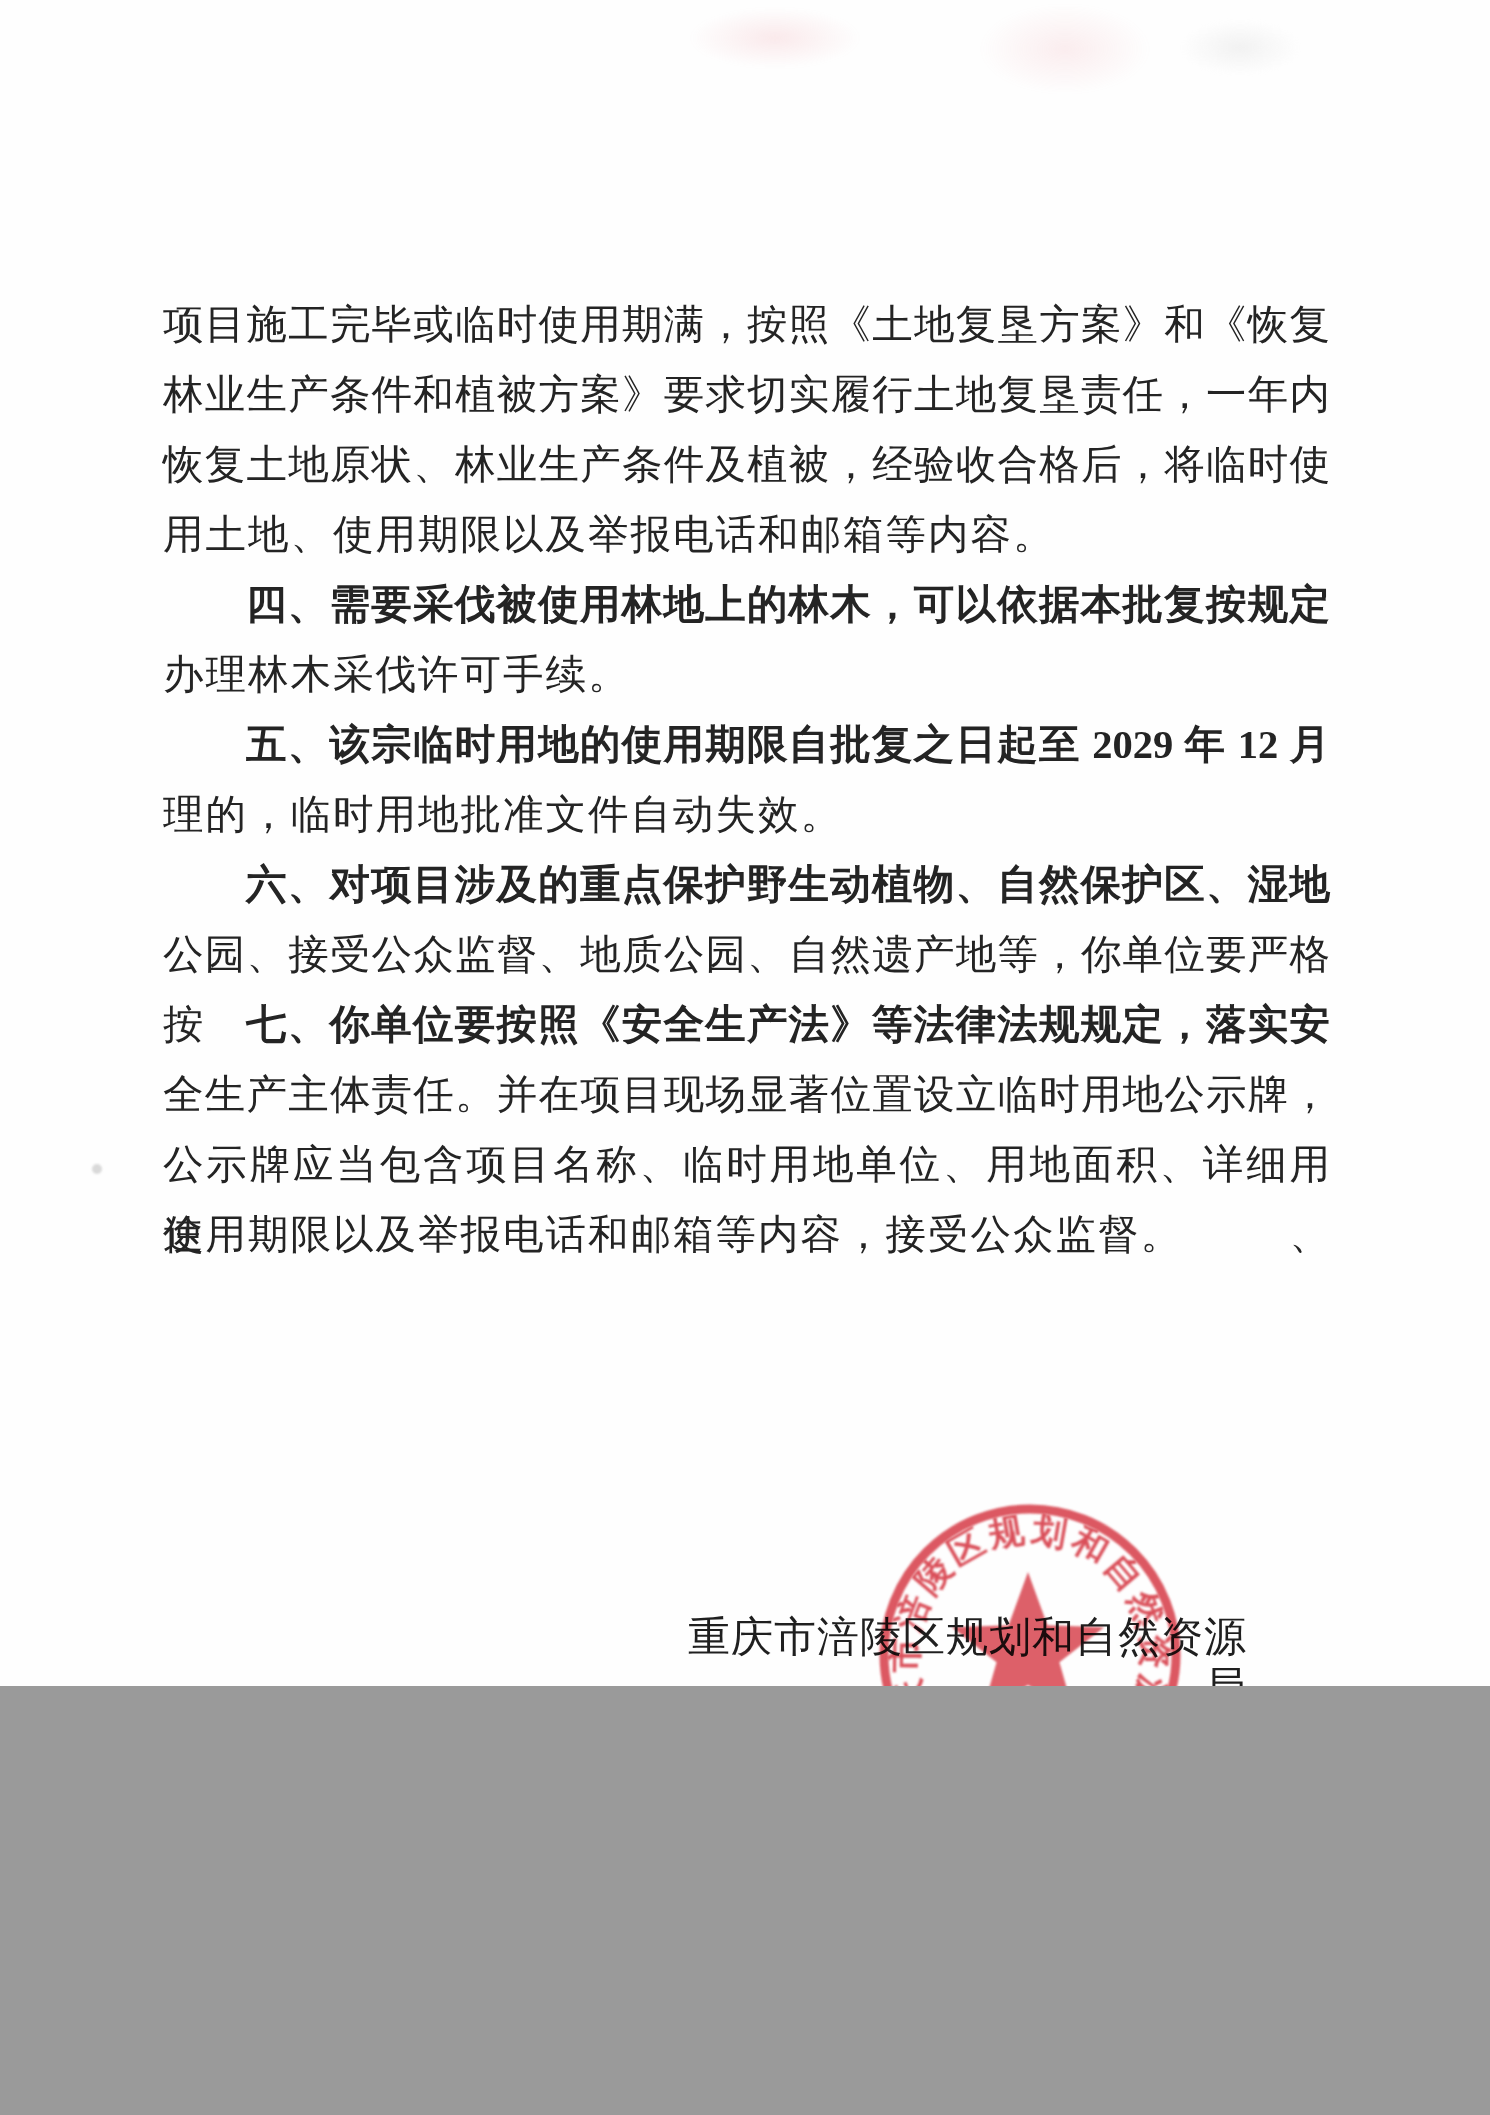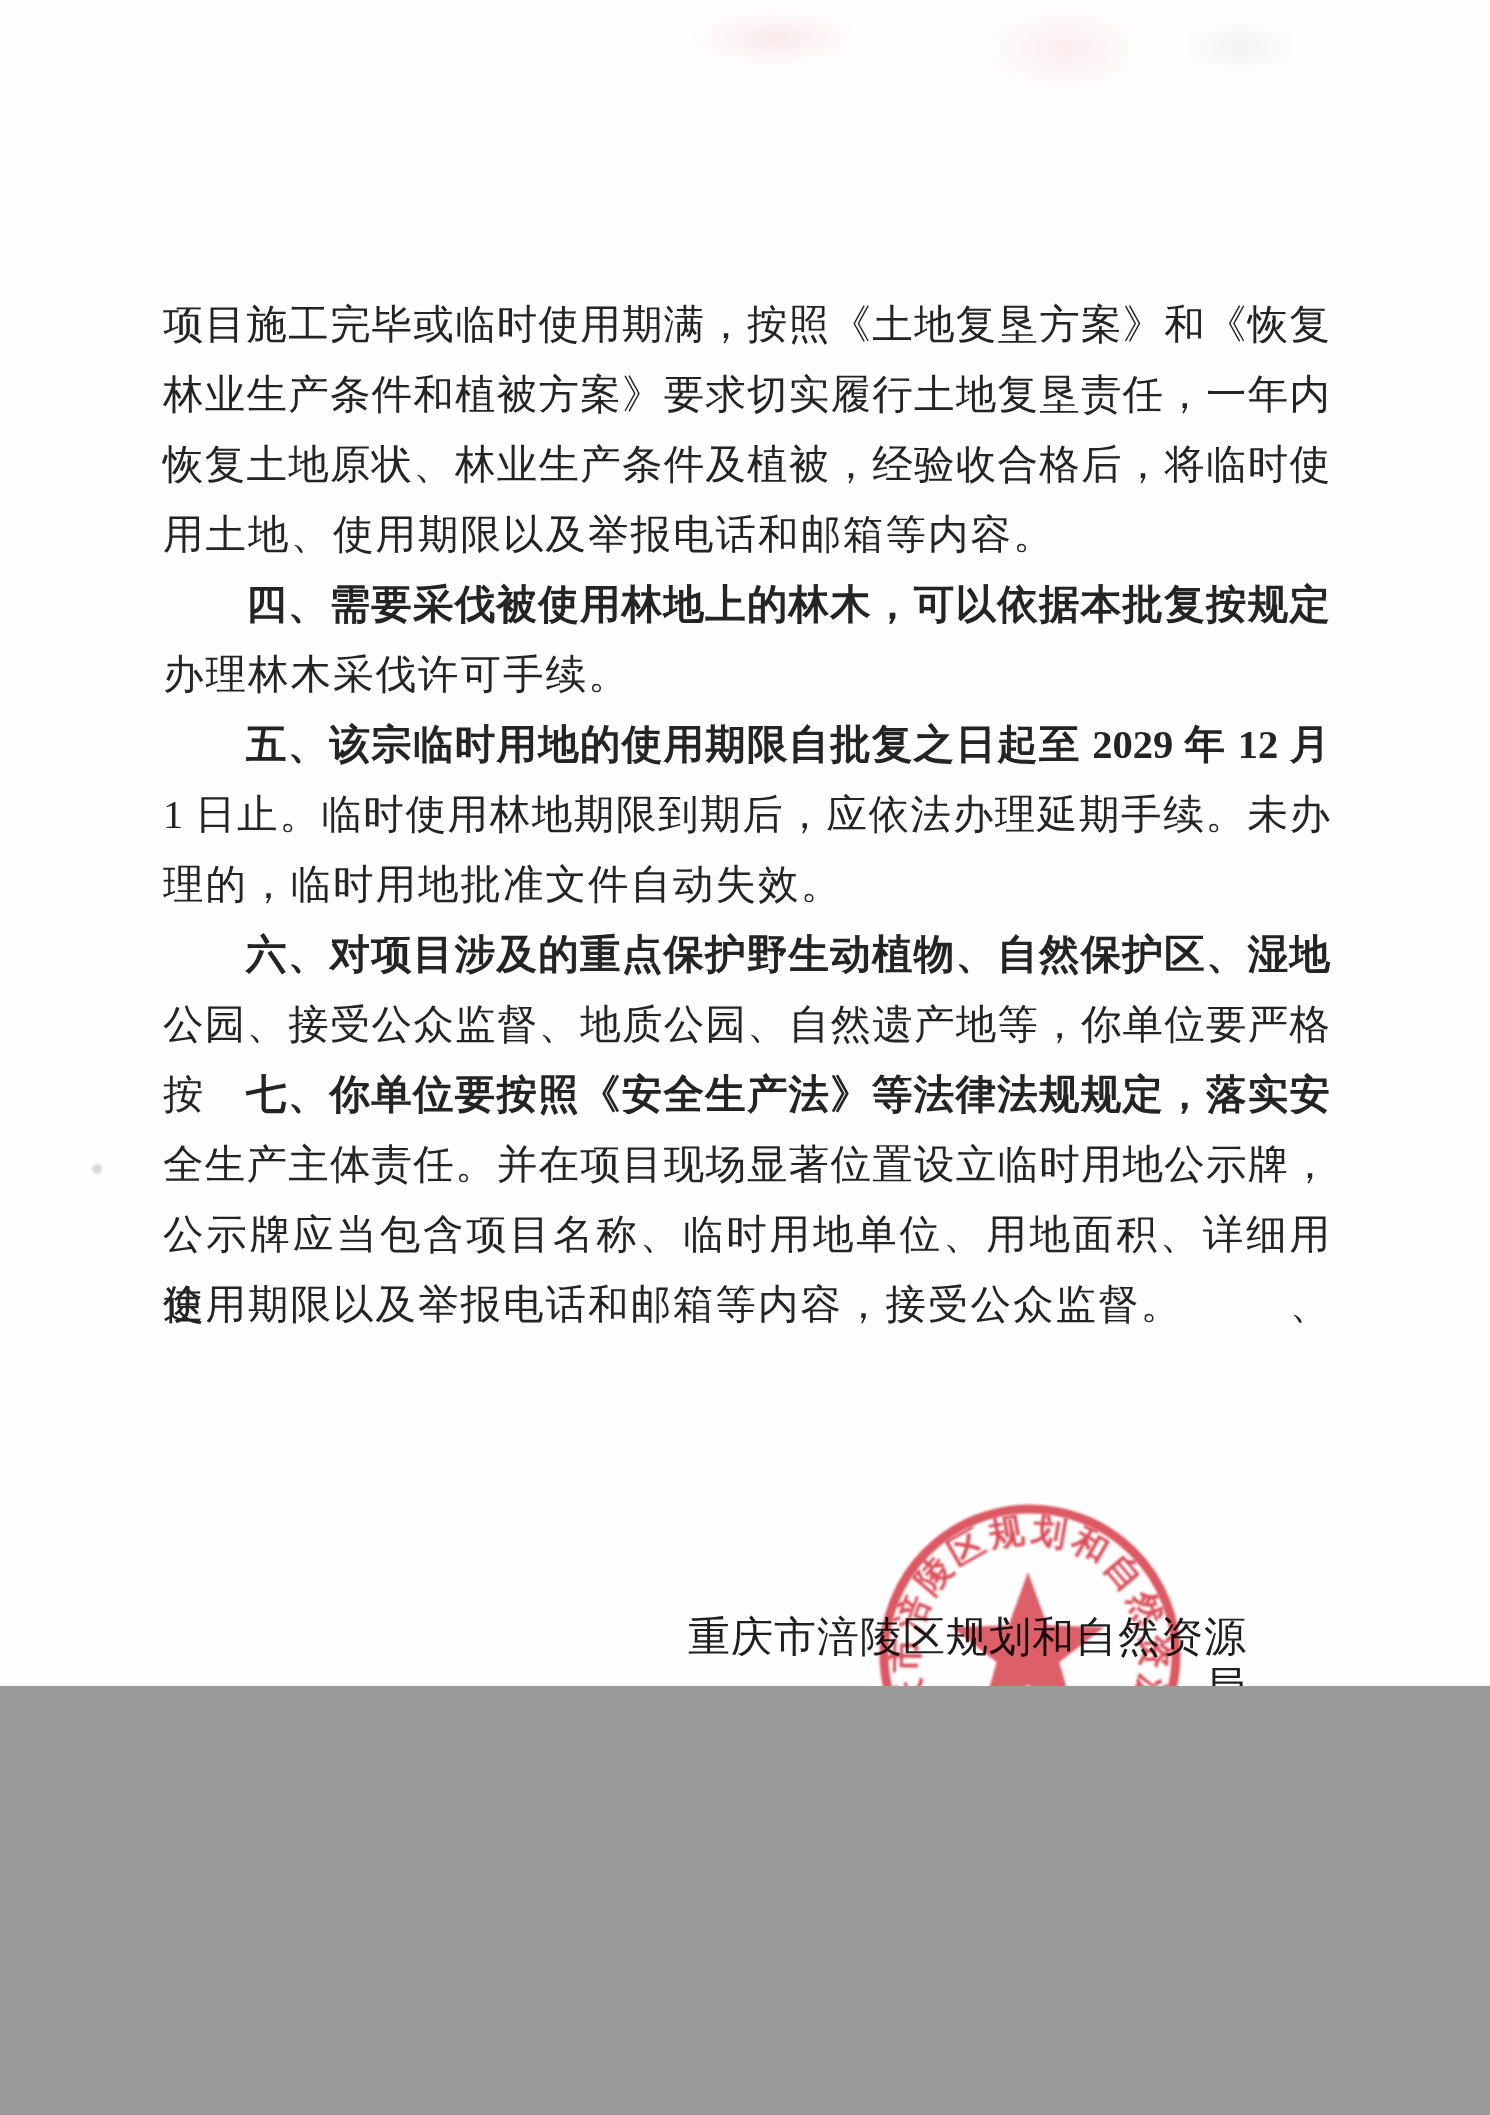--- a/index.html
+++ b/index.html
@@ -110,21 +110,20 @@
   <div class="artifact speck-left"></div>
 
   <div class="body-text">
       <div class="bline just">项目施工完毕或临时使用期满，按照《土地复垦方案》和《恢复</div>
       <div class="bline just">林业生产条件和植被方案》要求切实履行土地复垦责任，一年内</div>
       <div class="bline just">恢复土地原状、林业生产条件及植被，经验收合格后，将临时使</div>
       <div class="bline">用土地、使用期限以及举报电话和邮箱等内容。</div>
       <div class="bline just indent">四、需要采伐被使用林地上的林木，可以依据本批复按规定</div>
       <div class="bline">办理林木采伐许可手续。</div>
       <div class="bline just indent">五、该宗临时用地的使用期限自批复之日起至 2029 年 12 月</div>
-      <div class="bline just">1 日止。临时使用林地期限到期后，应依法办理延期手续。未办</div>
       <div class="bline">理的，临时用地批准文件自动失效。</div>
       <div class="bline just indent">六、对项目涉及的重点保护野生动植物、自然保护区、湿地</div>
       <div class="bline just">公园、接受公众监督、地质公园、自然遗产地等，你单位要严格按</div>
       <div class="bline just indent">七、你单位要按照《安全生产法》等法律法规规定，落实安</div>
       <div class="bline just">全生产主体责任。并在项目现场显著位置设立临时用地公示牌，</div>
       <div class="bline just">公示牌应当包含项目名称、临时用地单位、用地面积、详细用途、</div>
       <div class="bline">使用期限以及举报电话和邮箱等内容，接受公众监督。</div>
     </div>
 
   <div class="sig-org">重庆市涪陵区规划和自然资源局</div>

